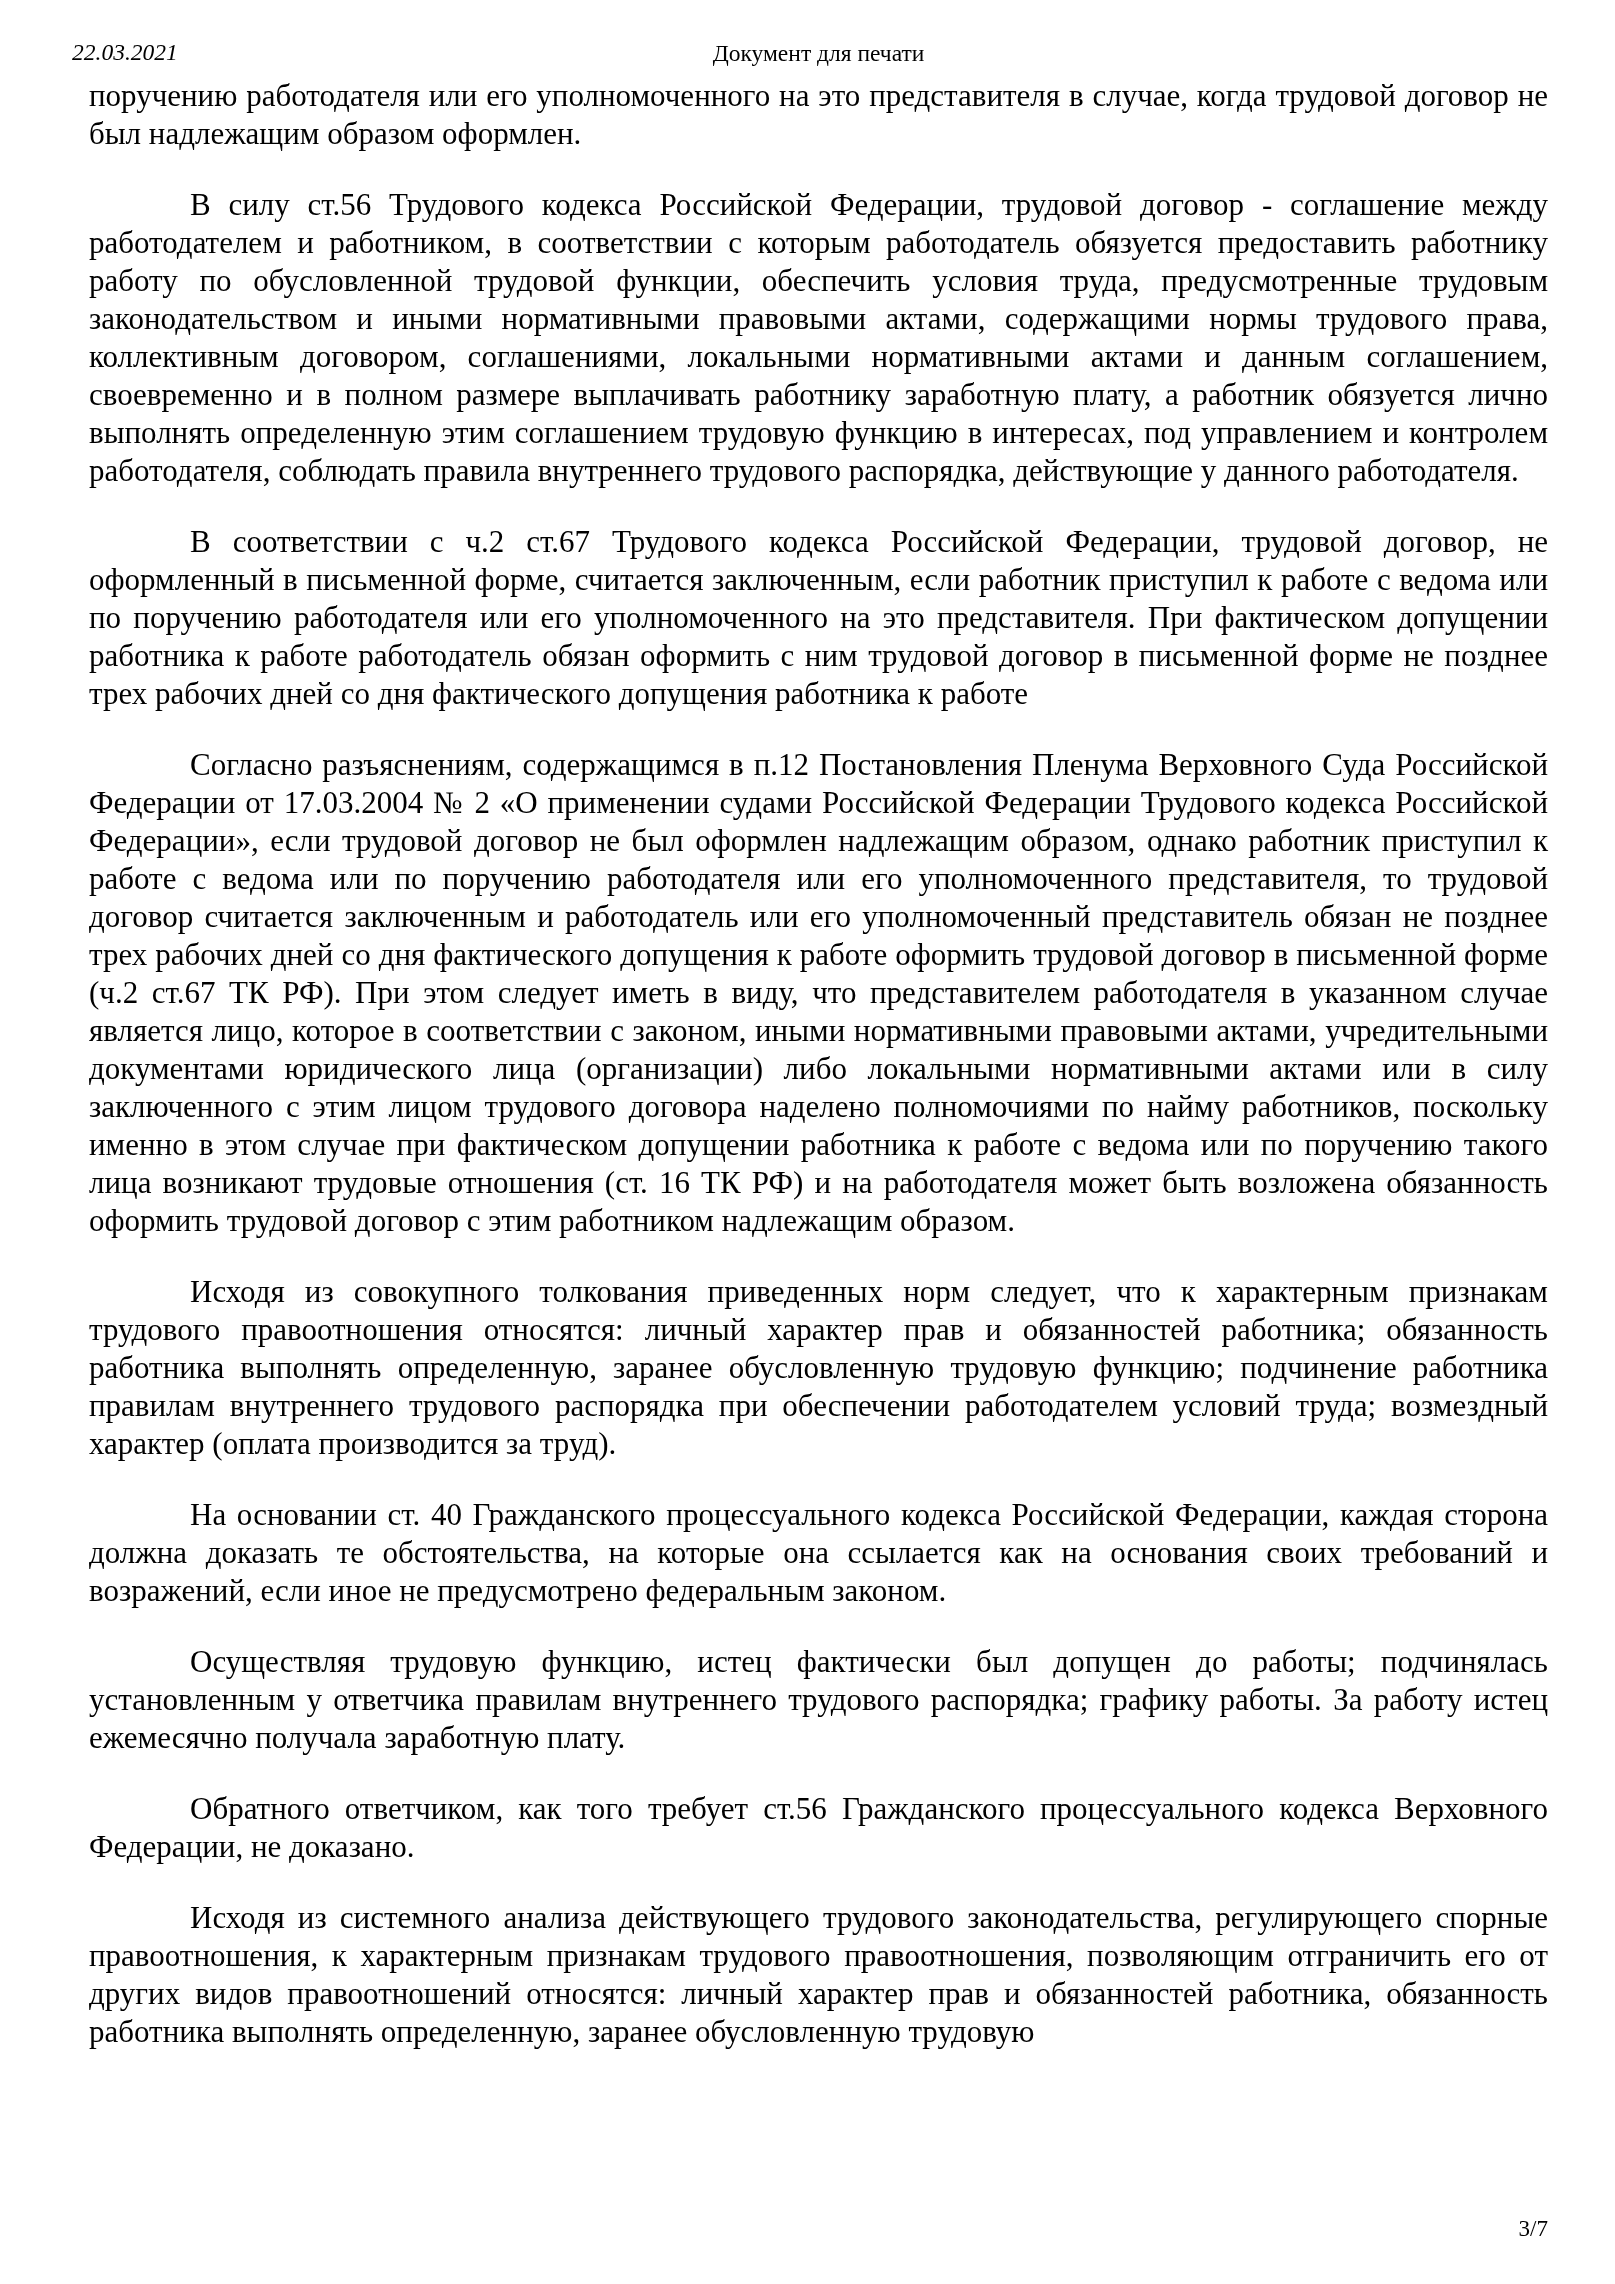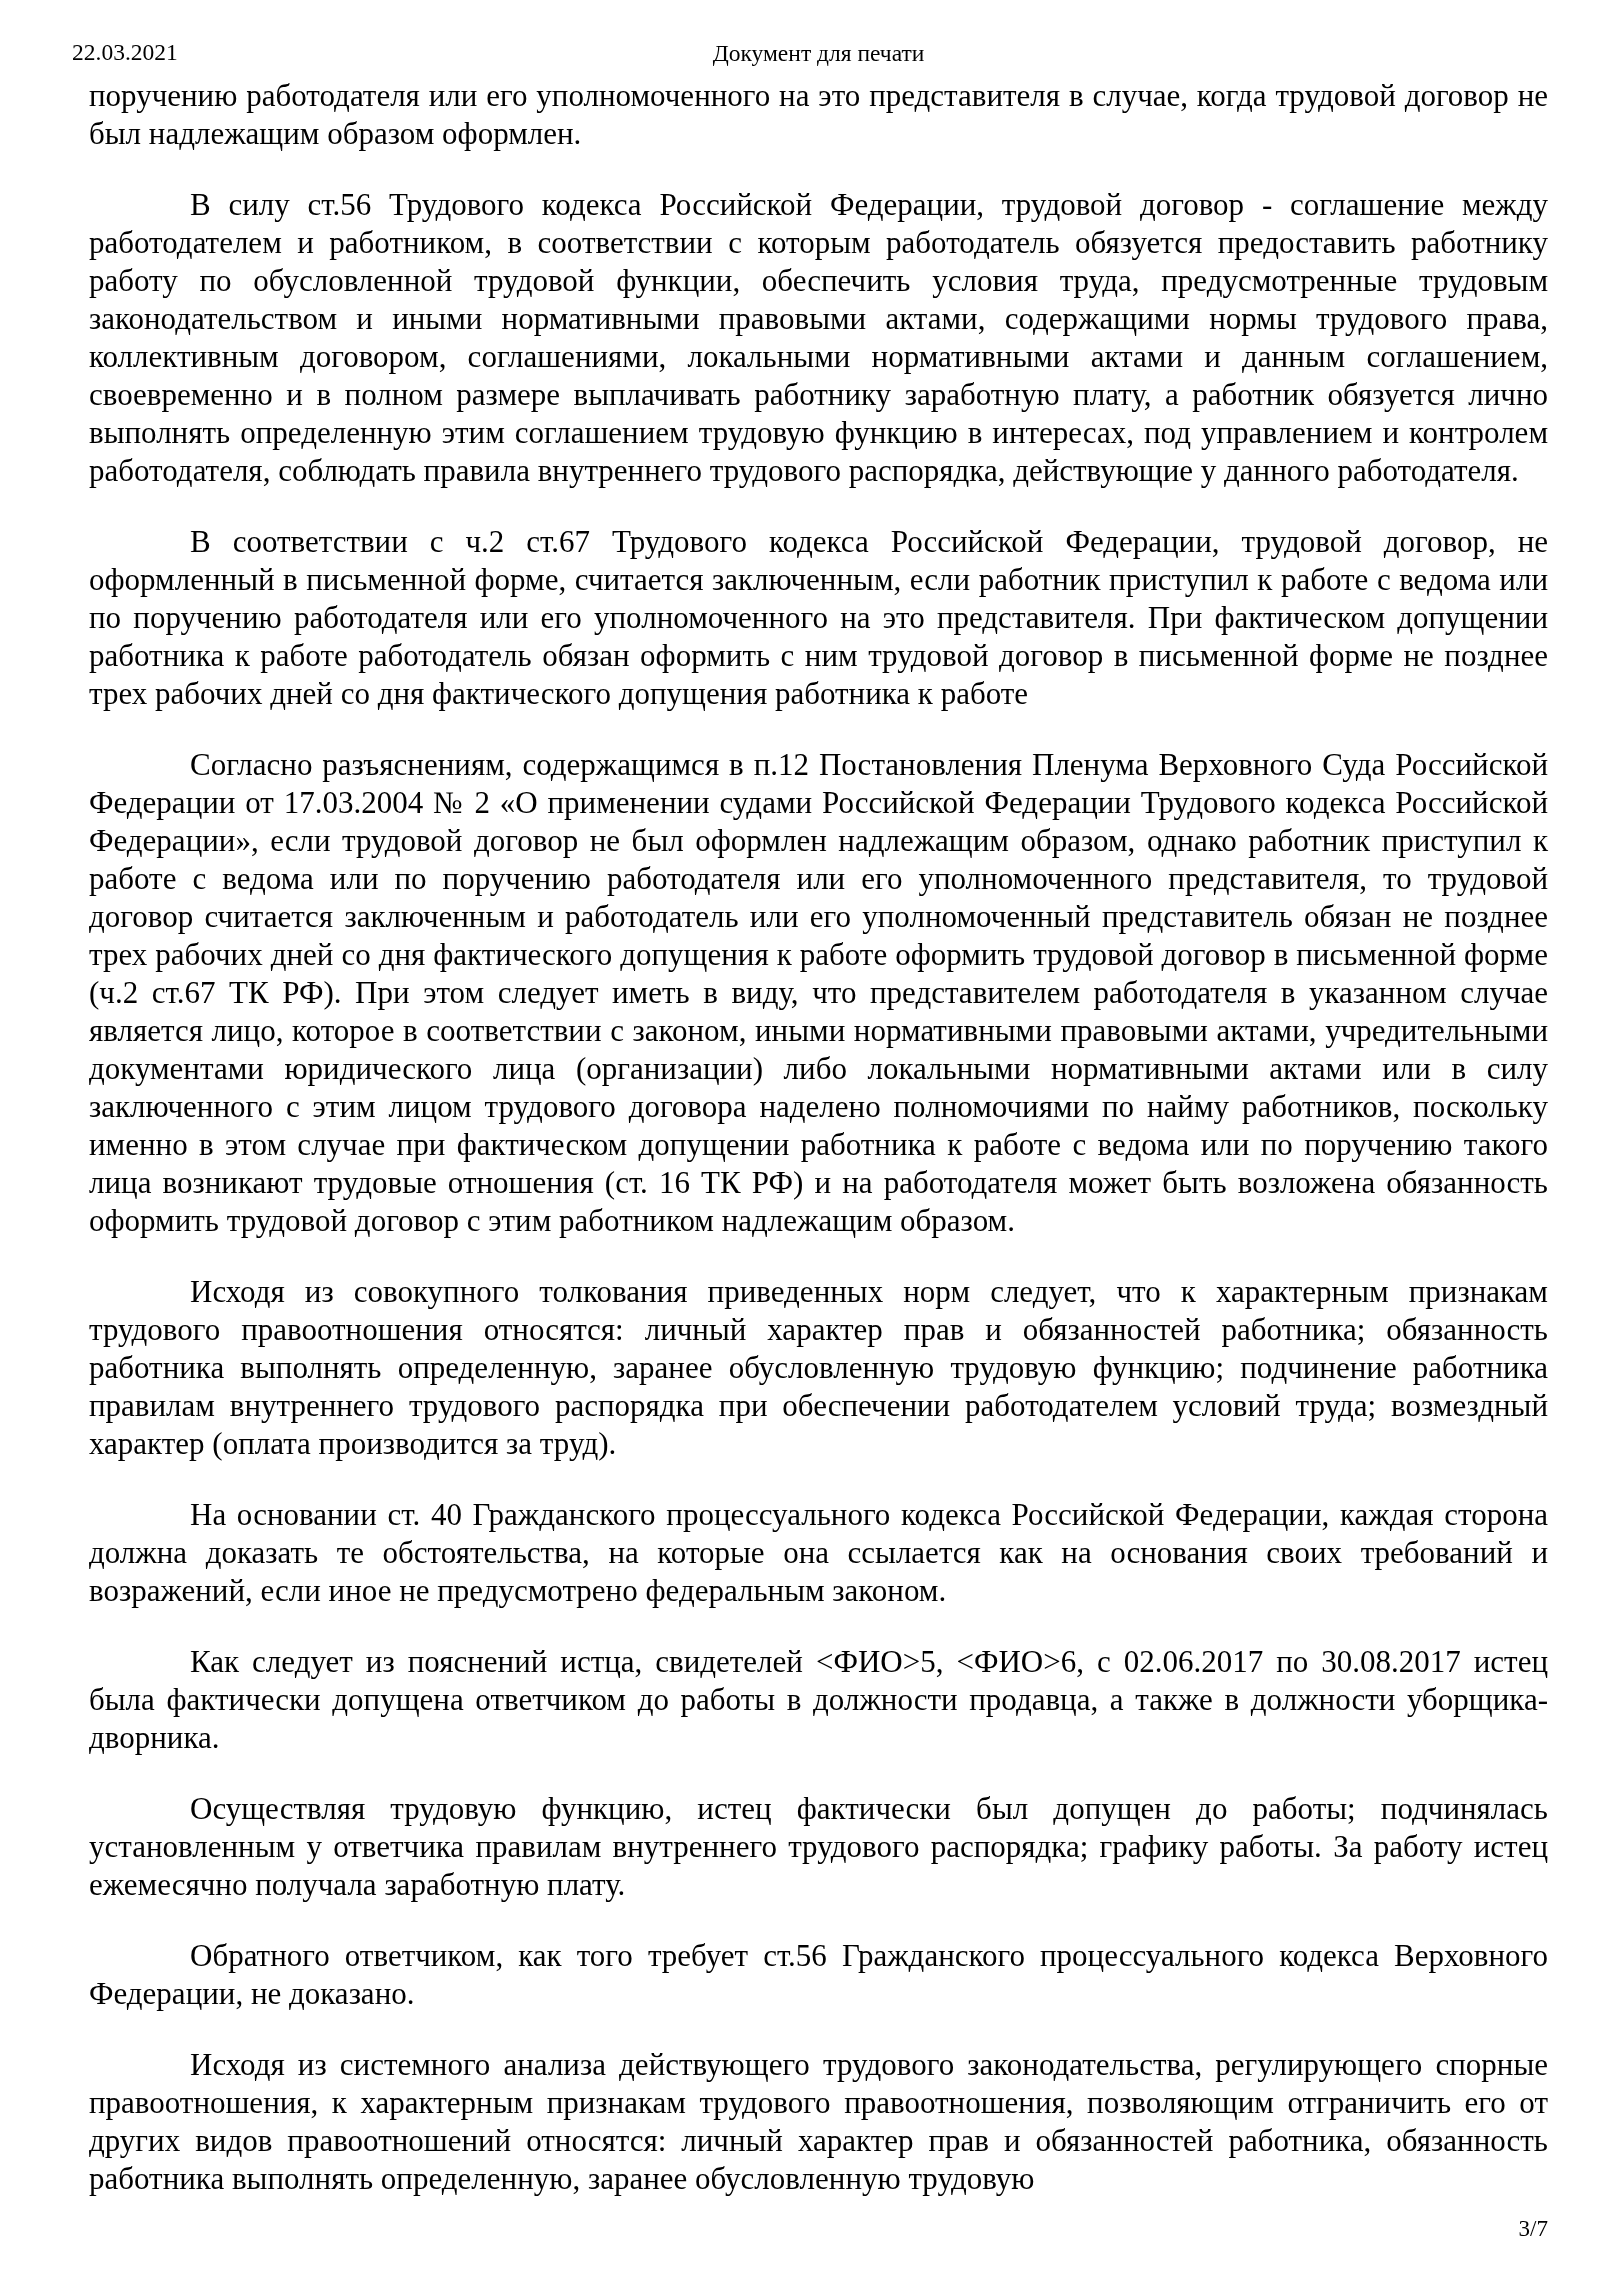--- a/index.html
+++ b/index.html
@@ -23,20 +23,21 @@
     height: 31px;
     font-size: 23.5px;
     line-height: 29px;
     margin-bottom: 7.8px;
     white-space: nowrap;
   }
   .header .date {
     position: absolute;
     left: -17px;
     top: 0;
+    font-style: italic;
   }
   .header .title {
     position: absolute;
     left: 50%;
     transform: translateX(-50%);
     top: 1px;
   }
   .body {
     font-size: 31px;
     line-height: 38px;
@@ -68,21 +69,20 @@
     <span class="title">Документ для печати</span>
   </div>
 
   <div class="body">
     <p class="no-indent">поручению работодателя или его уполномоченного на это представителя в случае, когда трудовой договор не был надлежащим образом оформлен.</p>
     <p>В силу ст.56 Трудового кодекса Российской Федерации, трудовой договор - соглашение между работодателем и работником, в соответствии с которым работодатель обязуется предоставить работнику работу по обусловленной трудовой функции, обеспечить условия труда, предусмотренные трудовым законодательством и иными нормативными правовыми актами, содержащими нормы трудового права, коллективным договором, соглашениями, локальными нормативными актами и данным соглашением, своевременно и в полном размере выплачивать работнику заработную плату, а работник обязуется лично выполнять определенную этим соглашением трудовую функцию в интересах, под управлением и контролем работодателя, соблюдать правила внутреннего трудового распорядка, действующие у данного работодателя.</p>
     <p>В соответствии с ч.2 ст.67 Трудового кодекса Российской Федерации, трудовой договор, не оформленный в письменной форме, считается заключенным, если работник приступил к работе с ведома или по поручению работодателя или его уполномоченного на это представителя. При фактическом допущении работника к работе работодатель обязан оформить с ним трудовой договор в письменной форме не позднее трех рабочих дней со дня фактического допущения работника к работе</p>
     <p>Согласно разъяснениям, содержащимся в п.12 Постановления Пленума Верховного Суда Российской Федерации от 17.03.2004 № 2 «О применении судами Российской Федерации Трудового кодекса Российской Федерации», если трудовой договор не был оформлен надлежащим образом, однако работник приступил к работе с ведома или по поручению работодателя или его уполномоченного представителя, то трудовой договор считается заключенным и работодатель или его уполномоченный представитель обязан не позднее трех рабочих дней со дня фактического допущения к работе оформить трудовой договор в письменной форме (ч.2 ст.67 ТК РФ). При этом следует иметь в виду, что представителем работодателя в указанном случае является лицо, которое в соответствии с законом, иными нормативными правовыми актами, учредительными документами юридического лица (организации) либо локальными нормативными актами или в силу заключенного с этим лицом трудового договора наделено полномочиями по найму работников, поскольку именно в этом случае при фактическом допущении работника к работе с ведома или по поручению такого лица возникают трудовые отношения (ст. 16 ТК РФ) и на работодателя может быть возложена обязанность оформить трудовой договор с этим работником надлежащим образом.</p>
     <p>Исходя из совокупного толкования приведенных норм следует, что к характерным признакам трудового правоотношения относятся: личный характер прав и обязанностей работника; обязанность работника выполнять определенную, заранее обусловленную трудовую функцию; подчинение работника правилам внутреннего трудового распорядка при обеспечении работодателем условий труда; возмездный характер (оплата производится за труд).</p>
     <p>На основании ст. 40 Гражданского процессуального кодекса Российской Федерации, каждая сторона должна доказать те обстоятельства, на которые она ссылается как на основания своих требований и возражений, если иное не предусмотрено федеральным законом.</p>
-    <p>Как следует из пояснений истца, свидетелей &lt;ФИО&gt;5, &lt;ФИО&gt;6, с 02.06.2017 по 30.08.2017 истец была фактически допущена ответчиком до работы в должности продавца, а также в должности уборщика-дворника.</p>
     <p>Осуществляя трудовую функцию, истец фактически был допущен до работы; подчинялась установленным у ответчика правилам внутреннего трудового распорядка; графику работы. За работу истец ежемесячно получала заработную плату.</p>
     <p>Обратного ответчиком, как того требует ст.56 Гражданского процессуального кодекса Верховного Федерации, не доказано.</p>
     <p>Исходя из системного анализа действующего трудового законодательства, регулирующего спорные правоотношения, к характерным признакам трудового правоотношения, позволяющим отграничить его от других видов правоотношений относятся: личный характер прав и обязанностей работника, обязанность работника выполнять определенную, заранее обусловленную трудовую</p>
   </div>
 
   <div class="footer">
     <span>3/7</span>
   </div>
 
 </div>

